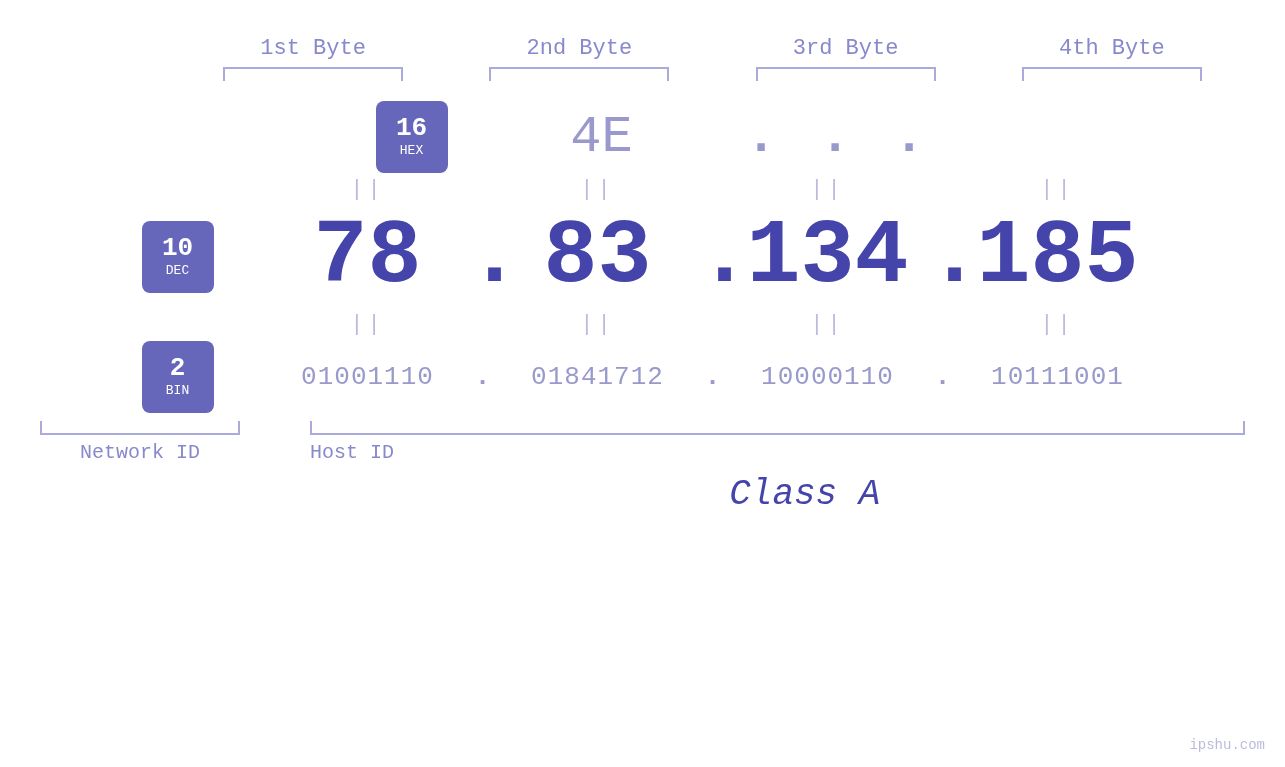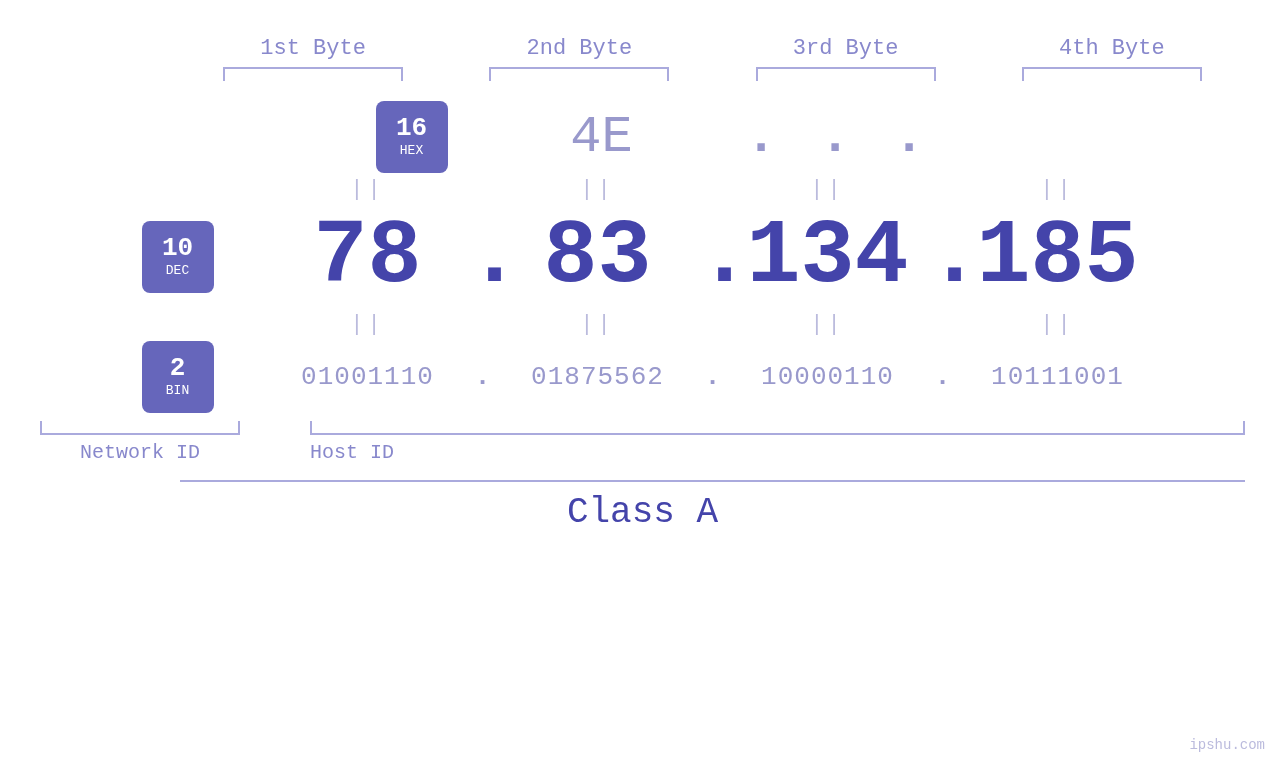--- a/index.html
+++ b/index.html
@@ -275,21 +275,21 @@
         <span class="badge-num">2</span>
         <span class="badge-label">BIN</span>
       </div>
     </div>
     <div class="value-row bin-row" style="flex:1; padding:0 40px;font-family:Liberation Mono, monospace;">
       <div class="value-cell">
         <span class="val">01001110</span>
       </div>
       <div class="dot" style="color:#9999cc; font-size:26px;">.</div>
       <div class="value-cell">
-        <span class="val">01875562</span>
+        <span class="val">01841712</span>
       </div>
       <div class="dot" style="color:#9999cc; font-size:26px;">.</div>
       <div class="value-cell">
         <span class="val">10000110</span>
       </div>
       <div class="dot" style="color:#9999cc; font-size:26px;">.</div>
       <div class="value-cell">
         <span class="val">10111001</span>
       </div>
     </div>
@@ -306,21 +306,21 @@
 
       <div style="width:70px;"></div>
 
       <div style="display:flex; flex-direction:column; align-items:flex-start; flex:1;">
         <div style="width:100%; height:14px; border-bottom:2px solid #aaaadd; border-left:2px solid #aaaadd; border-right:2px solid #aaaadd;"></div>
         <div style="color:#8888cc; font-size:20px; margin-top:6px; font-family:'Courier New',monospace; text-align:center;">Host ID</div>
       </div>
     </div>
   </div>
 
-  <div style="display:flex; width:100%; margin-top:16px; flex-direction:column;">
+  <div style="display:flex; width:100%; margin-top:0; flex-direction:row;font-style:italic;">
     <div style="width:140px;"></div>
     <div style="margin-left:140px; margin-right:0; padding:0 40px;">
       <div style="border-top:2px solid #aaaadd;"></div>
     </div>
     <div style="color:#4444aa; font-size:36px; text-align:center; margin-top:10px; font-family:'Courier New',monospace; width:100%;">Class A</div>
   </div>
 
   <div class="watermark">ipshu.com</div>
 
 </div>

